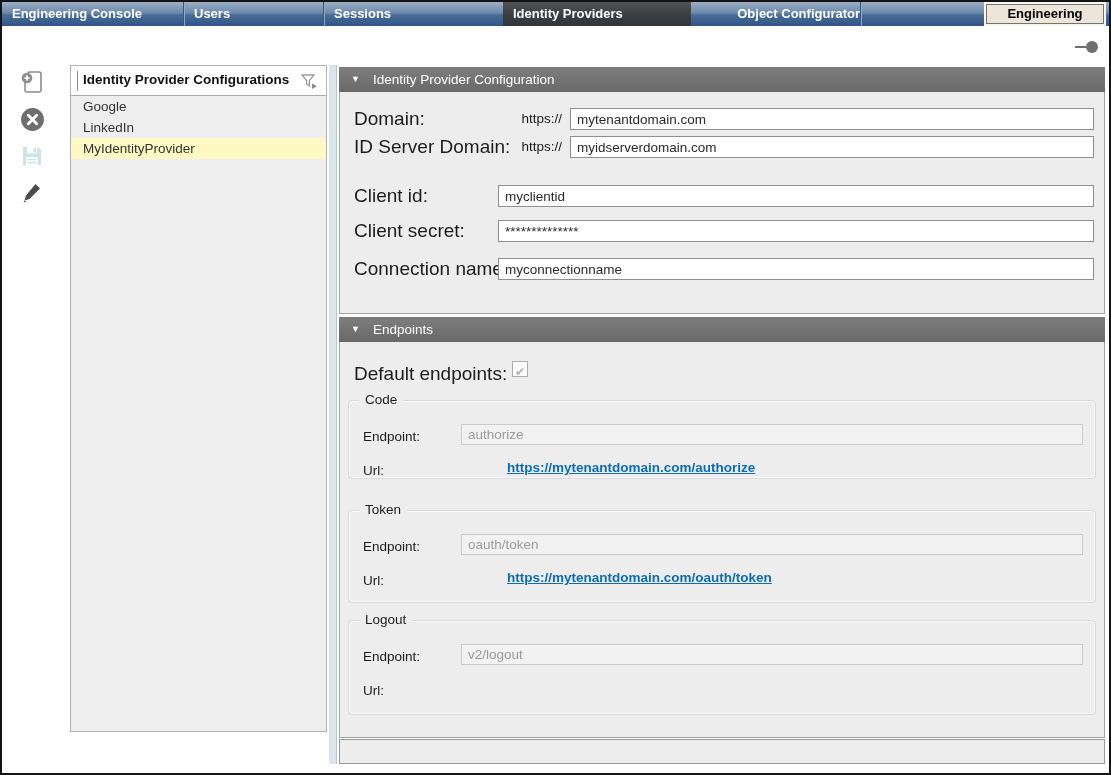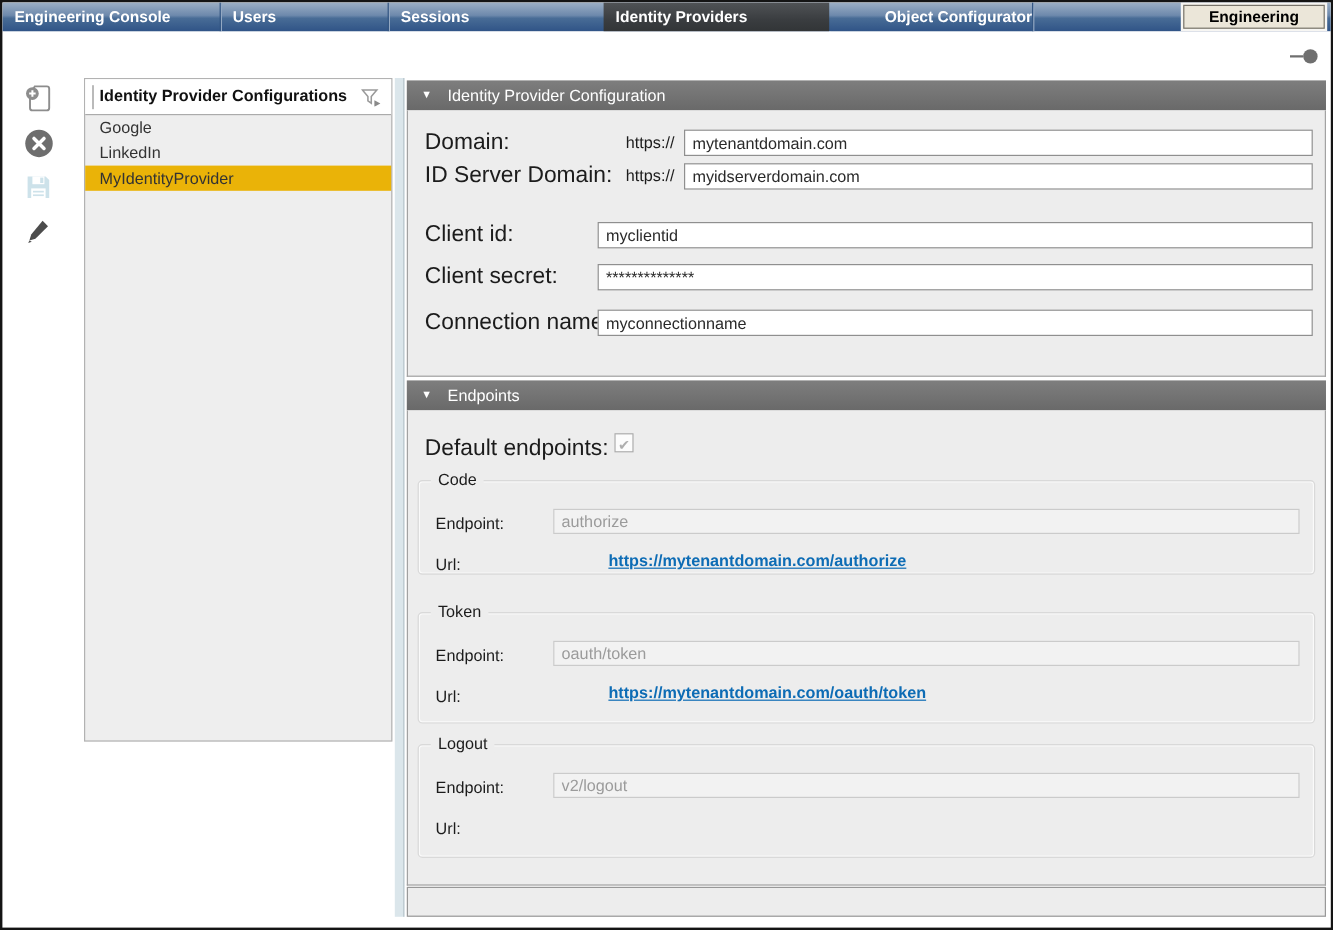--- a/index.html
+++ b/index.html
@@ -20,28 +20,28 @@
     color:#000; font-weight:bold; font-size:13px; text-align:center; line-height:18px; cursor:default; }
 
   
   .pin { position:absolute; right:10px; top:38px; width:24px; height:14px; cursor:pointer; }
 
   
   .tools { position:absolute; left:16px; top:66px; width:34px; }
   .tool { width:28px; height:28px; margin-bottom:9px; display:flex; align-items:center; justify-content:center; cursor:pointer; }
 
   
-  .list-panel { position:absolute; left:68px; top:63px; width:257px; height:553px;
+  .list-panel { position:absolute; left:68px; top:63px; width:257px; height:667px;
     background:#eeeeee; border:1px solid #b2b2b2; }
   .list-header { height:30px; background:#fff; border-bottom:1px solid #ababab; position:relative; }
   .list-accent { position:absolute; left:6px; top:5px; width:1px; height:20px; background:#8d8d8d; }
   .list-title { position:absolute; left:12px; top:6px; font-size:13.5px; font-weight:bold; color:#111; white-space:nowrap; }
   .filter { position:absolute; right:7px; top:8px; width:18px; height:15px; cursor:pointer; }
   .list-item { height:21px; line-height:21px; padding-left:12px; font-size:13.5px; color:#333; cursor:pointer; }
-  .list-item.selected { background:#eab308; }
+  .list-item.selected { background:#fef9c3; }
 
   
   .splitter { position:absolute; left:327px; top:63px; width:8px; height:699px;
     background:#dbe6eb; border-right:1px solid #b8c6cc; cursor:col-resize; }
 
   
   .main { position:absolute; left:337px; top:65px; width:766px; height:702px; }
   .sec-header { position:absolute; left:0; width:766px; height:25px;
     background:linear-gradient(to bottom,#7e7e7e,#696969); color:#fff; font-size:13.5px;
     line-height:25px; padding-left:34px; }

